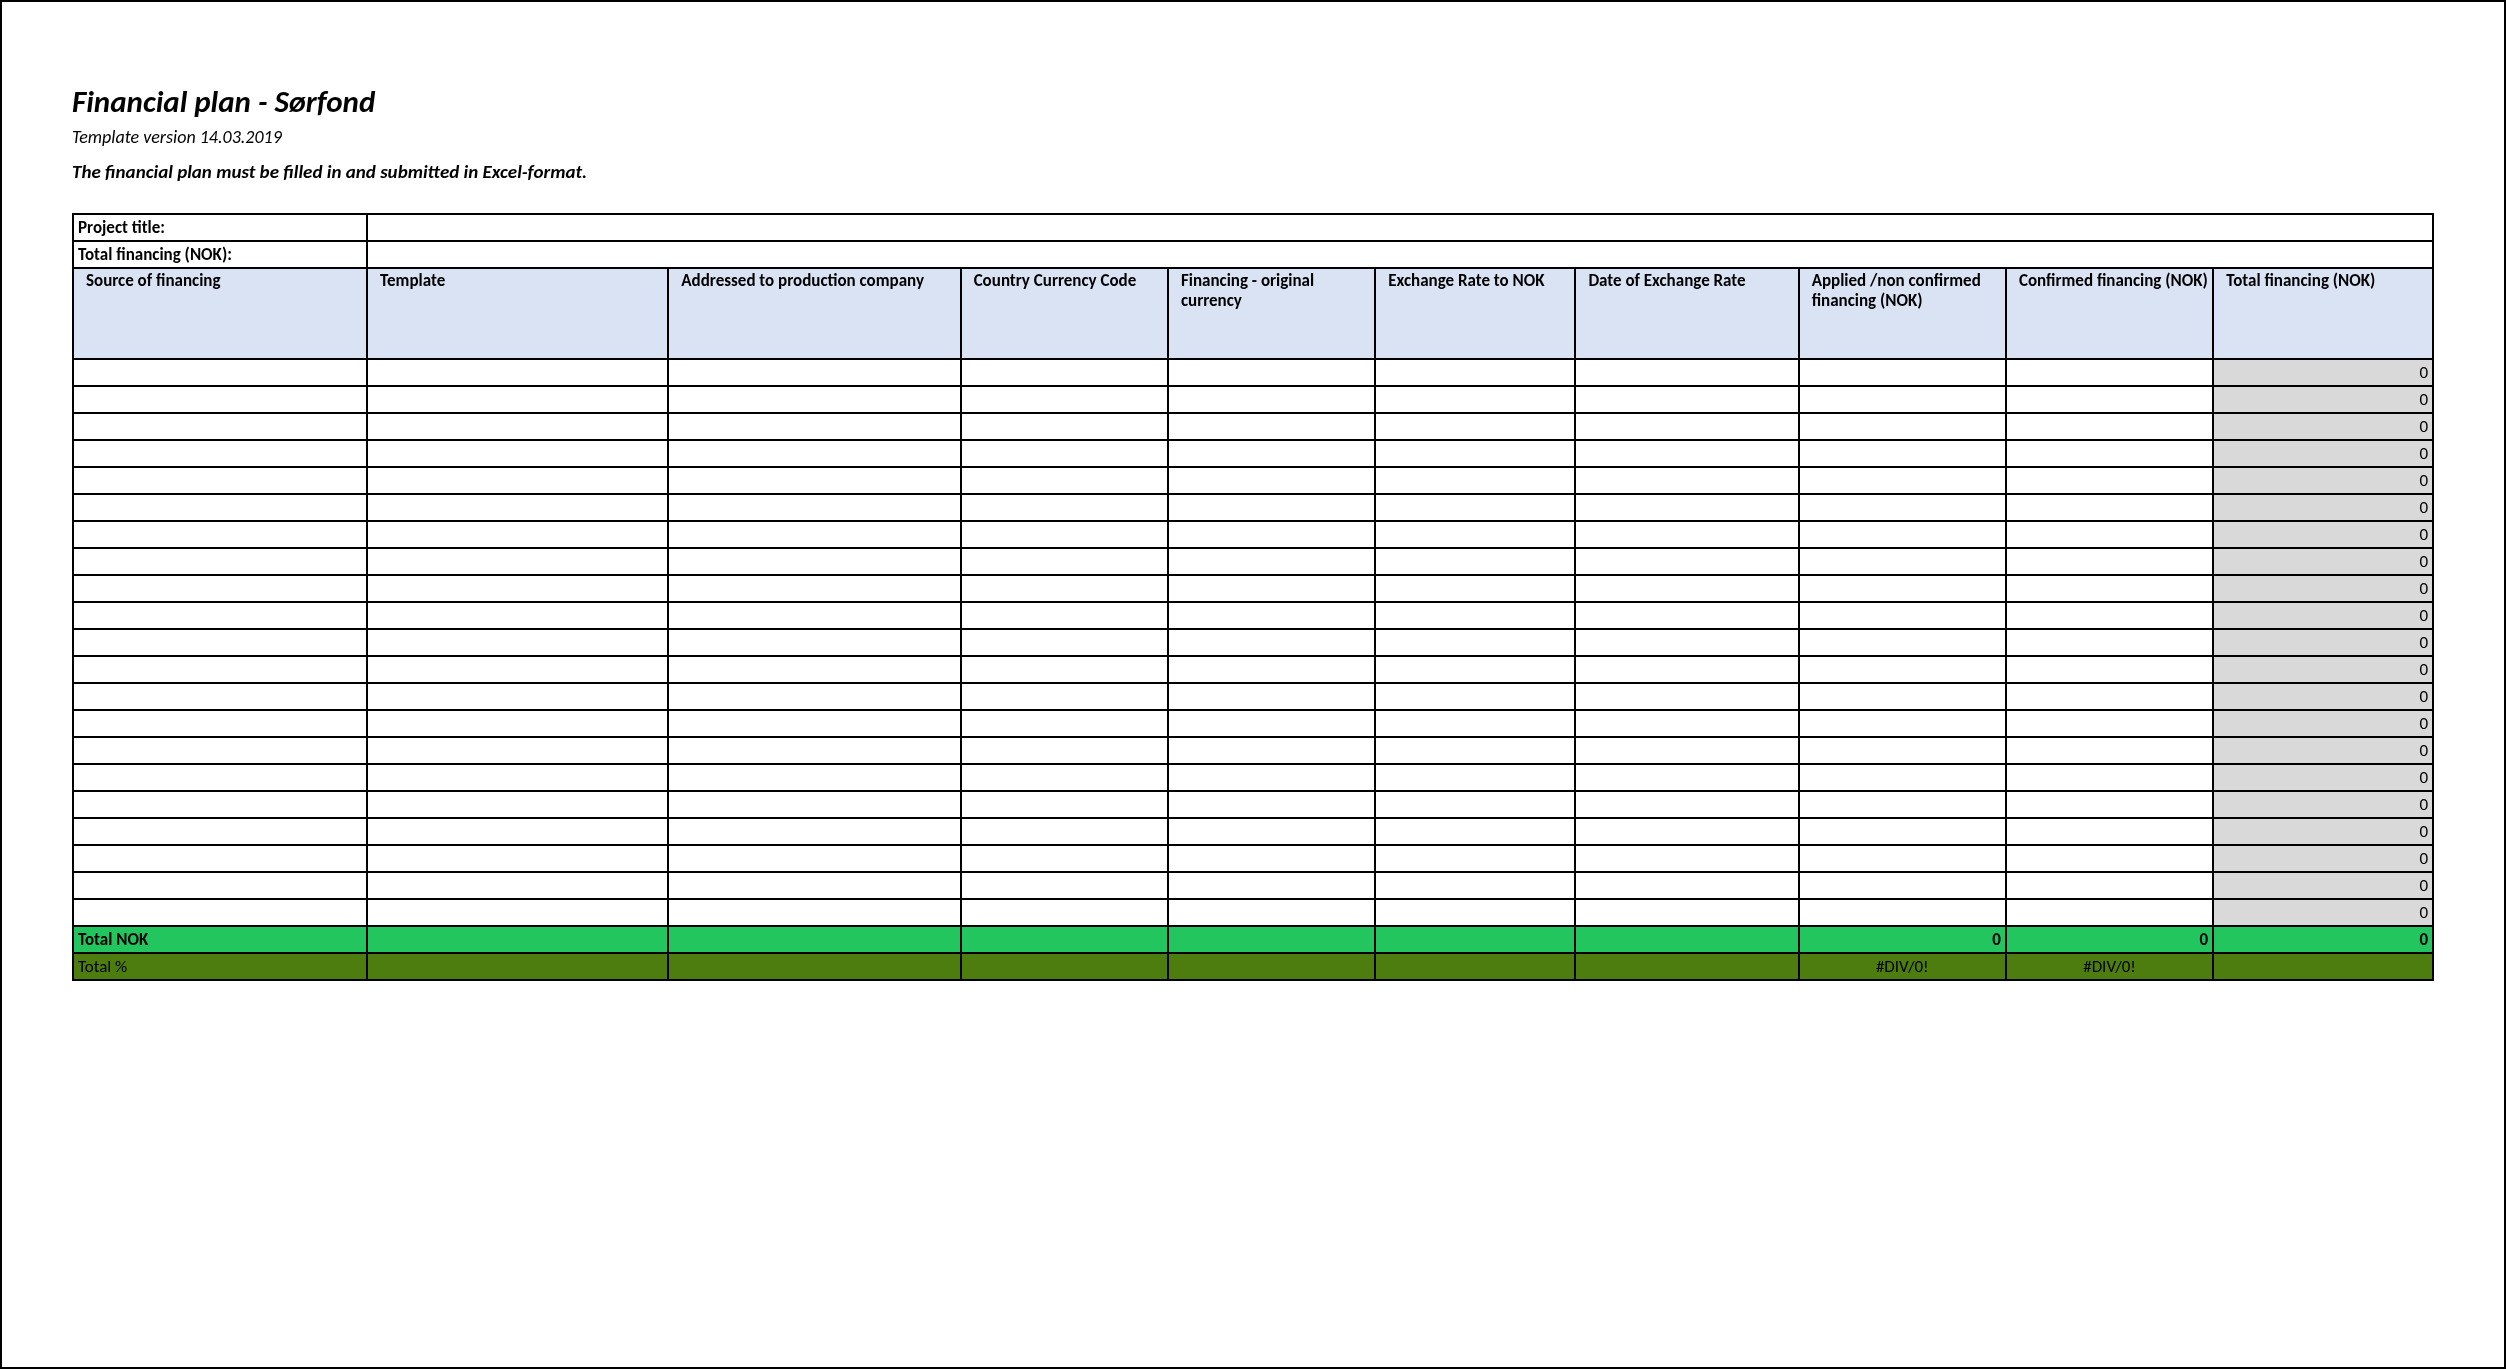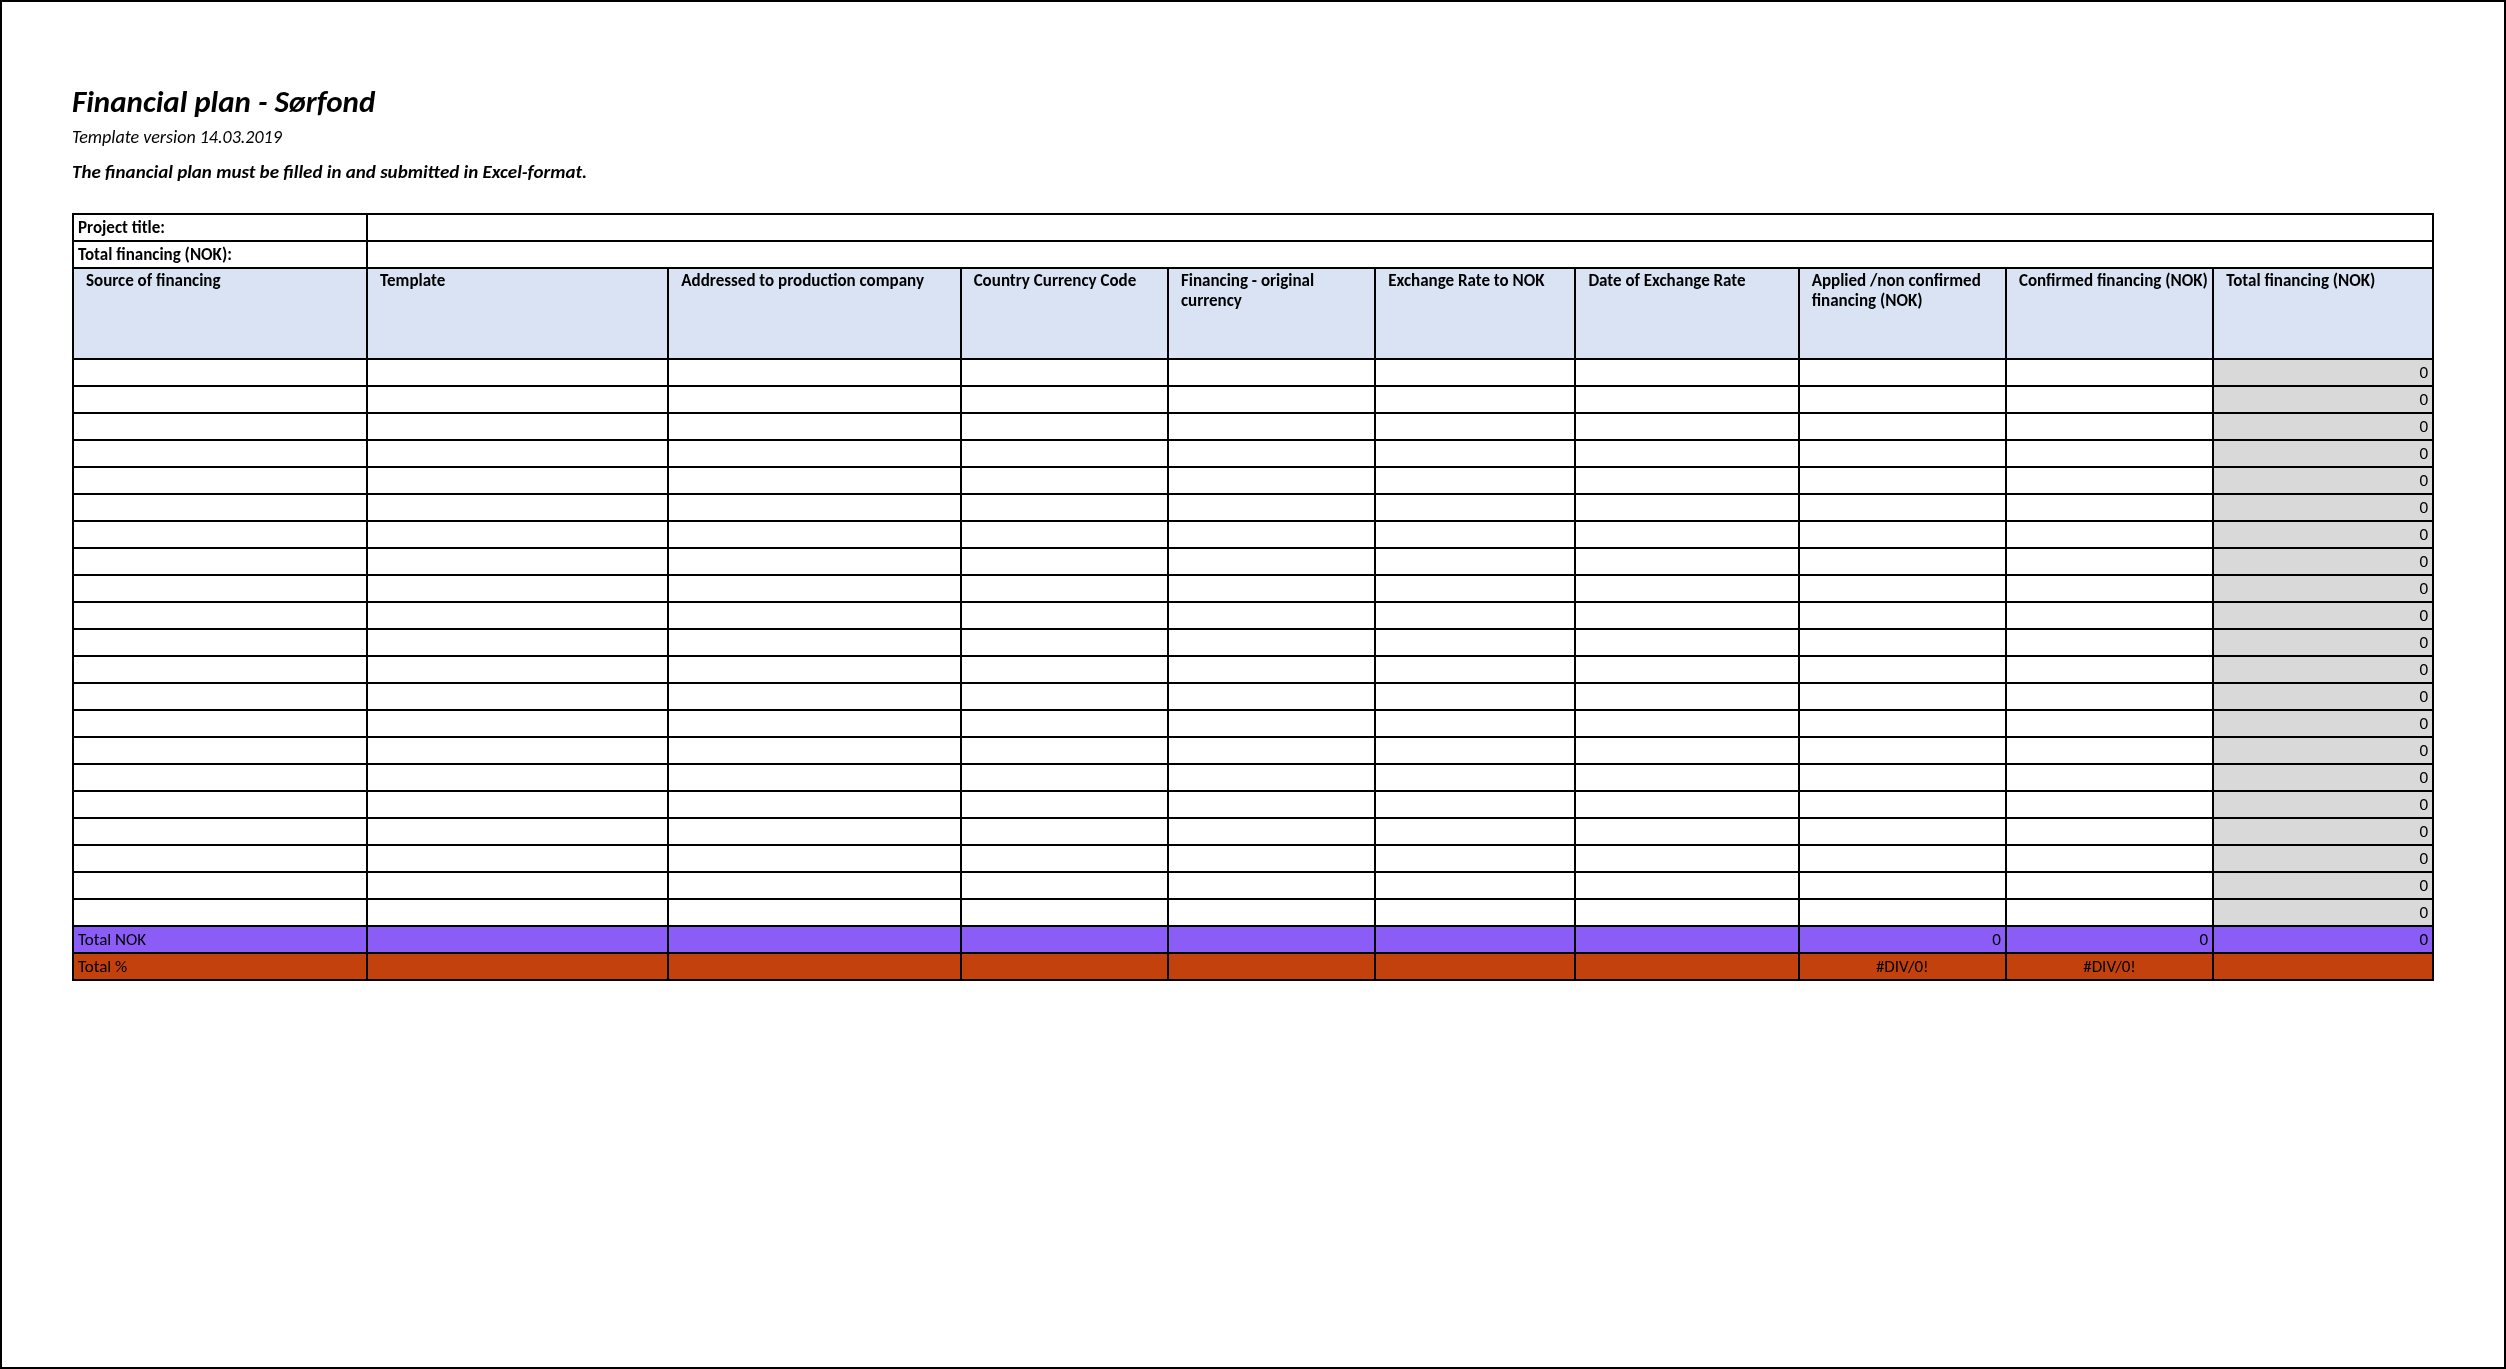--- a/index.html
+++ b/index.html
@@ -73,26 +73,26 @@
     .data-row td {
       height: 22px;
       background: #ffffff;
     }
     .total-col {
       background: #d9d9d9 !important;
       text-align: right;
       padding-right: 4px;
     }
     .total-nok-row td {
-      background: #8b5cf6;
-      font-weight: normal;
+      background: #22c55e;
+      font-weight: bold;
       height: 22px;
     }
     .total-pct-row td {
-      background: #c2410c;
+      background: #4d7c0f;
       height: 22px;
     }
     .num {
       text-align: right;
       padding-right: 4px;
     }
     .ctr {
       text-align: center;
     }
     .col0 { width: 166px; }

